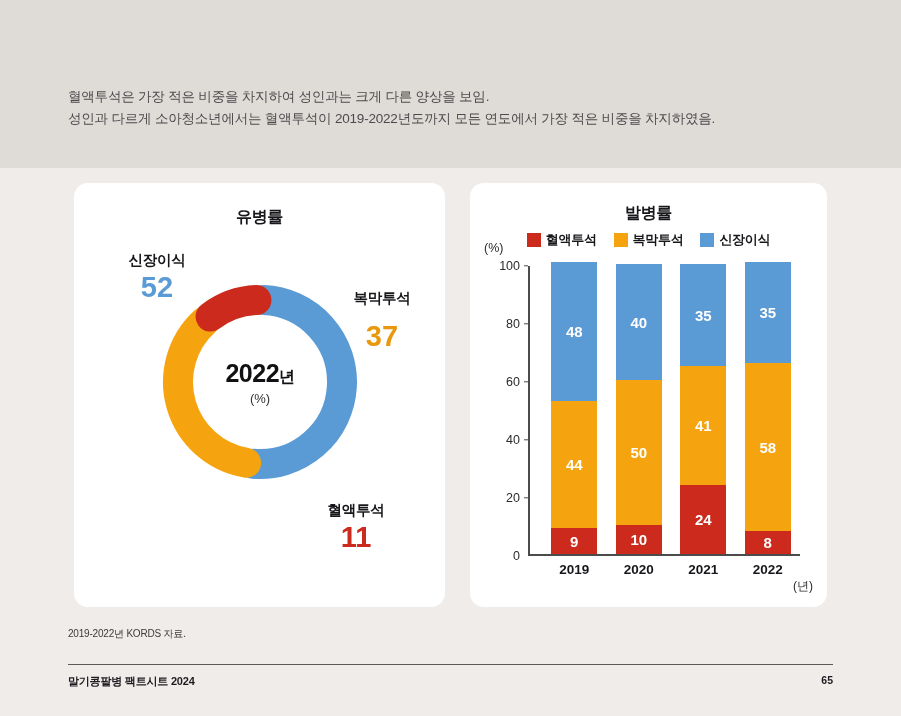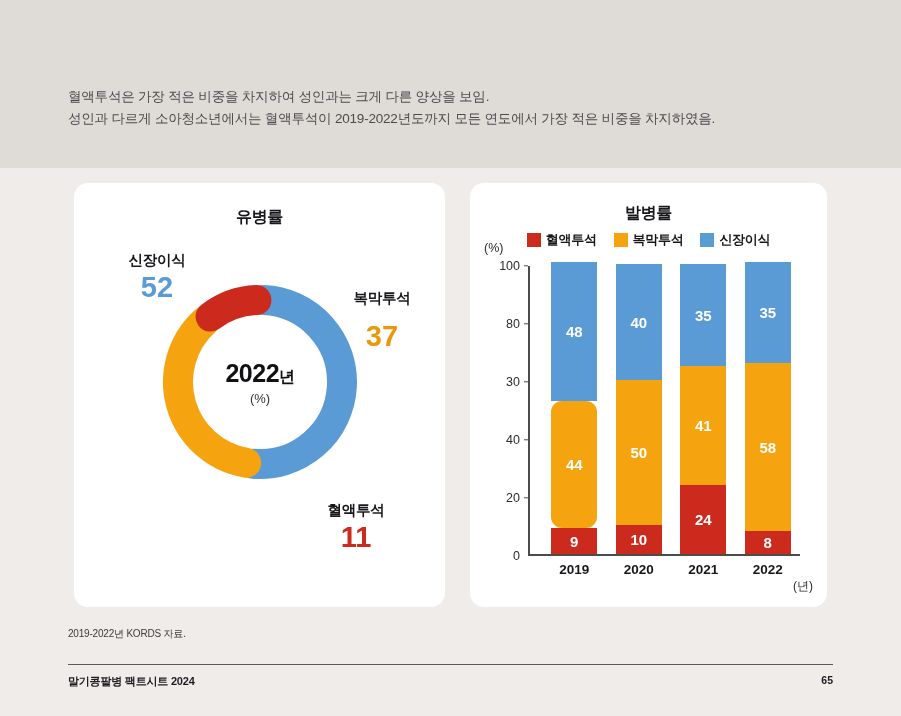--- a/index.html
+++ b/index.html
@@ -225,31 +225,31 @@
 
     <div id="plot-area">
       <div class="axis-line" id="y-axis"></div>
       <div class="axis-line" id="x-axis"></div>
       <div id="y-ticks">
           <div class="y-tick-label" style="top: 290px;">0</div>
           <div class="y-tick-label" style="top: 232px;">20</div>
           <div class="y-tick-mark" style="top: 232px;"></div>
           <div class="y-tick-label" style="top: 174px;">40</div>
           <div class="y-tick-mark" style="top: 174px;"></div>
-          <div class="y-tick-label" style="top: 116px;">30</div>
+          <div class="y-tick-label" style="top: 116px;">60</div>
           <div class="y-tick-mark" style="top: 116px;"></div>
           <div class="y-tick-label" style="top: 58px;">80</div>
           <div class="y-tick-mark" style="top: 58px;"></div>
           <div class="y-tick-label" style="top: 0px;">100</div>
           <div class="y-tick-mark" style="top: 0px;"></div>
         </div>
       <div id="bars">
           <div class="bar-group" style="left: 23.25px;">
             <div class="bar-seg" style="height: 26.1px; background: rgb(203, 42, 29);">9</div>
-            <div class="bar-seg" style="height: 127.6px; background: rgb(245, 164, 16); border-radius: 11px;">44</div>
+            <div class="bar-seg" style="height: 127.6px; background: rgb(245, 164, 16);">44</div>
             <div class="bar-seg" style="height: 139.2px; background: rgb(91, 155, 213);">48</div>
           </div>
           <div class="bar-group" style="left: 87.75px;">
             <div class="bar-seg" style="height: 29px; background: rgb(203, 42, 29);">10</div>
             <div class="bar-seg" style="height: 145px; background: rgb(245, 164, 16);">50</div>
             <div class="bar-seg" style="height: 116px; background: rgb(91, 155, 213);">40</div>
           </div>
           <div class="bar-group" style="left: 152.25px;">
             <div class="bar-seg" style="height: 69.6px; background: rgb(203, 42, 29);">24</div>
             <div class="bar-seg" style="height: 118.9px; background: rgb(245, 164, 16);">41</div>

